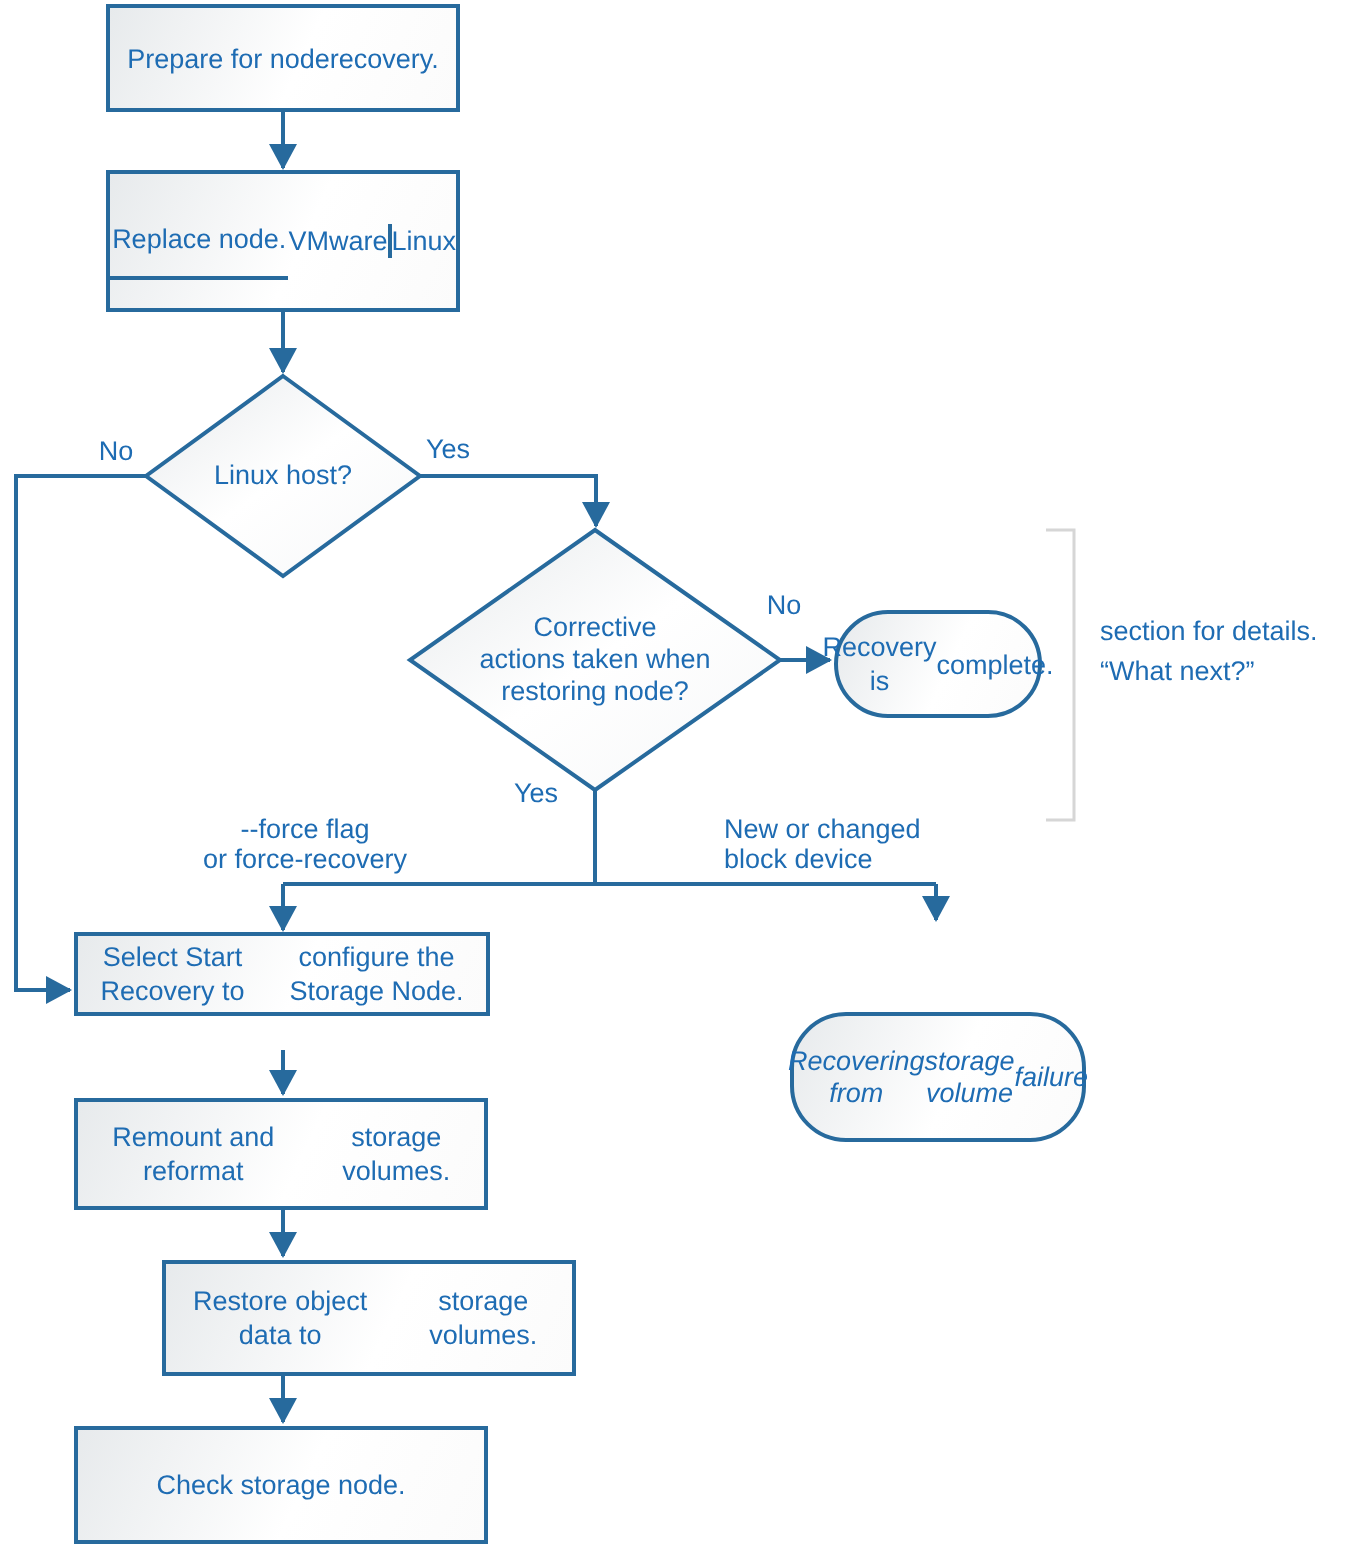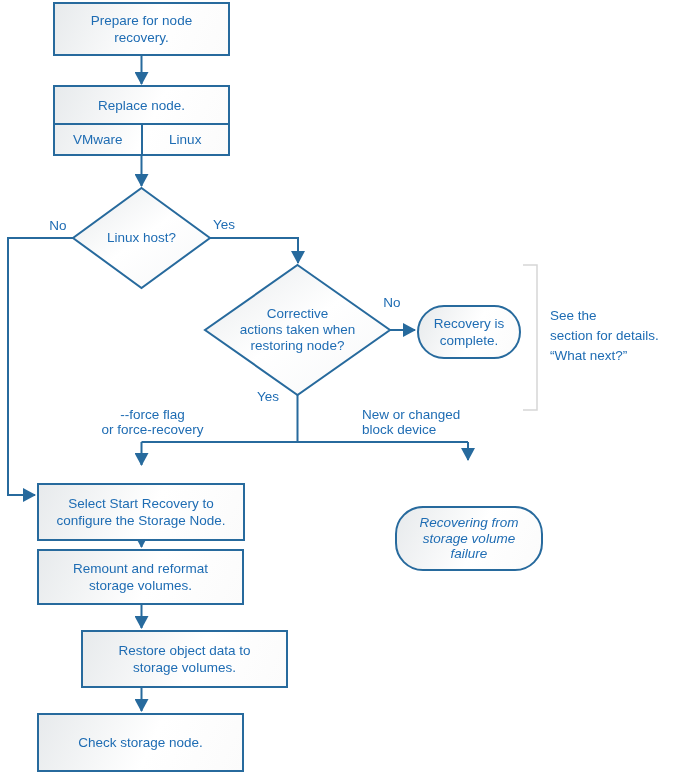--- a/index.html
+++ b/index.html
@@ -4,21 +4,21 @@
 <style>
   html,body{margin:0;padding:0;background:#ffffff;}
   #canvas{
     position:relative;width:683px;height:775px;background:#ffffff;overflow:hidden;
     font-family:"Liberation Sans",sans-serif;color:#1e6cb3;
   }
   #wires{position:absolute;left:0;top:0;}
   .node{
     position:absolute;box-sizing:border-box;border:2px solid #276a9d;
     background:linear-gradient(115deg,#e7eaec 0%,#ffffff 55%,#fbfbfb 100%);
-    display:flex;flex-direction:column;align-items:center;justify-content:center;
+    display:flex;flex-direction:row;align-items:center;justify-content:center;
     text-align:center;font-size:13.5px;line-height:17px;
   }
   .stadium{border-radius:28px;}
   .label{
     position:absolute;font-size:13.5px;line-height:15px;white-space:nowrap;
   }
   .center{text-align:center;}
   .dlabel{
     position:absolute;background:transparent;border:none;display:flex;flex-direction:column;
     align-items:center;justify-content:center;text-align:center;font-size:13.5px;line-height:16px;
@@ -82,21 +82,21 @@
     <div class="replace-cells">
       <div class="replace-cell cell-divider">
         <div>VMware</div>
       </div>
       <div class="replace-cell">
         <div>Linux</div>
       </div>
     </div>
   </div>
 
-  <div class="node" style="left:37px;top:483px;width:208px;height:58px;">
+  <div class="node" style="left:37px;top:466px;width:208px;height:42px;">
     <div>Select Start Recovery to</div>
     <div>configure the Storage Node.</div>
   </div>
 
   <div class="node" style="left:37px;top:549px;width:207px;height:56px;">
     <div>Remount and reformat</div>
     <div>storage volumes.</div>
   </div>
 
   <div class="node" style="left:37px;top:630px;width:207px;height:58px;margin-left:44px;">
@@ -138,18 +138,17 @@
     <div>--force flag</div>
     <div>or force-recovery</div>
   </div>
 
   <div class="label" style="left:362px;top:407px;width:130px;">
     <div>New or changed</div>
     <div>block device</div>
   </div>
 
   <div class="label sidenote" style="left:550px;top:306px;width:130px;">
-    <div>See the</div>
     <div>section for details.</div>
     <div>“What next?”</div>
   </div>
 
 </div>
 
 </body></html>

